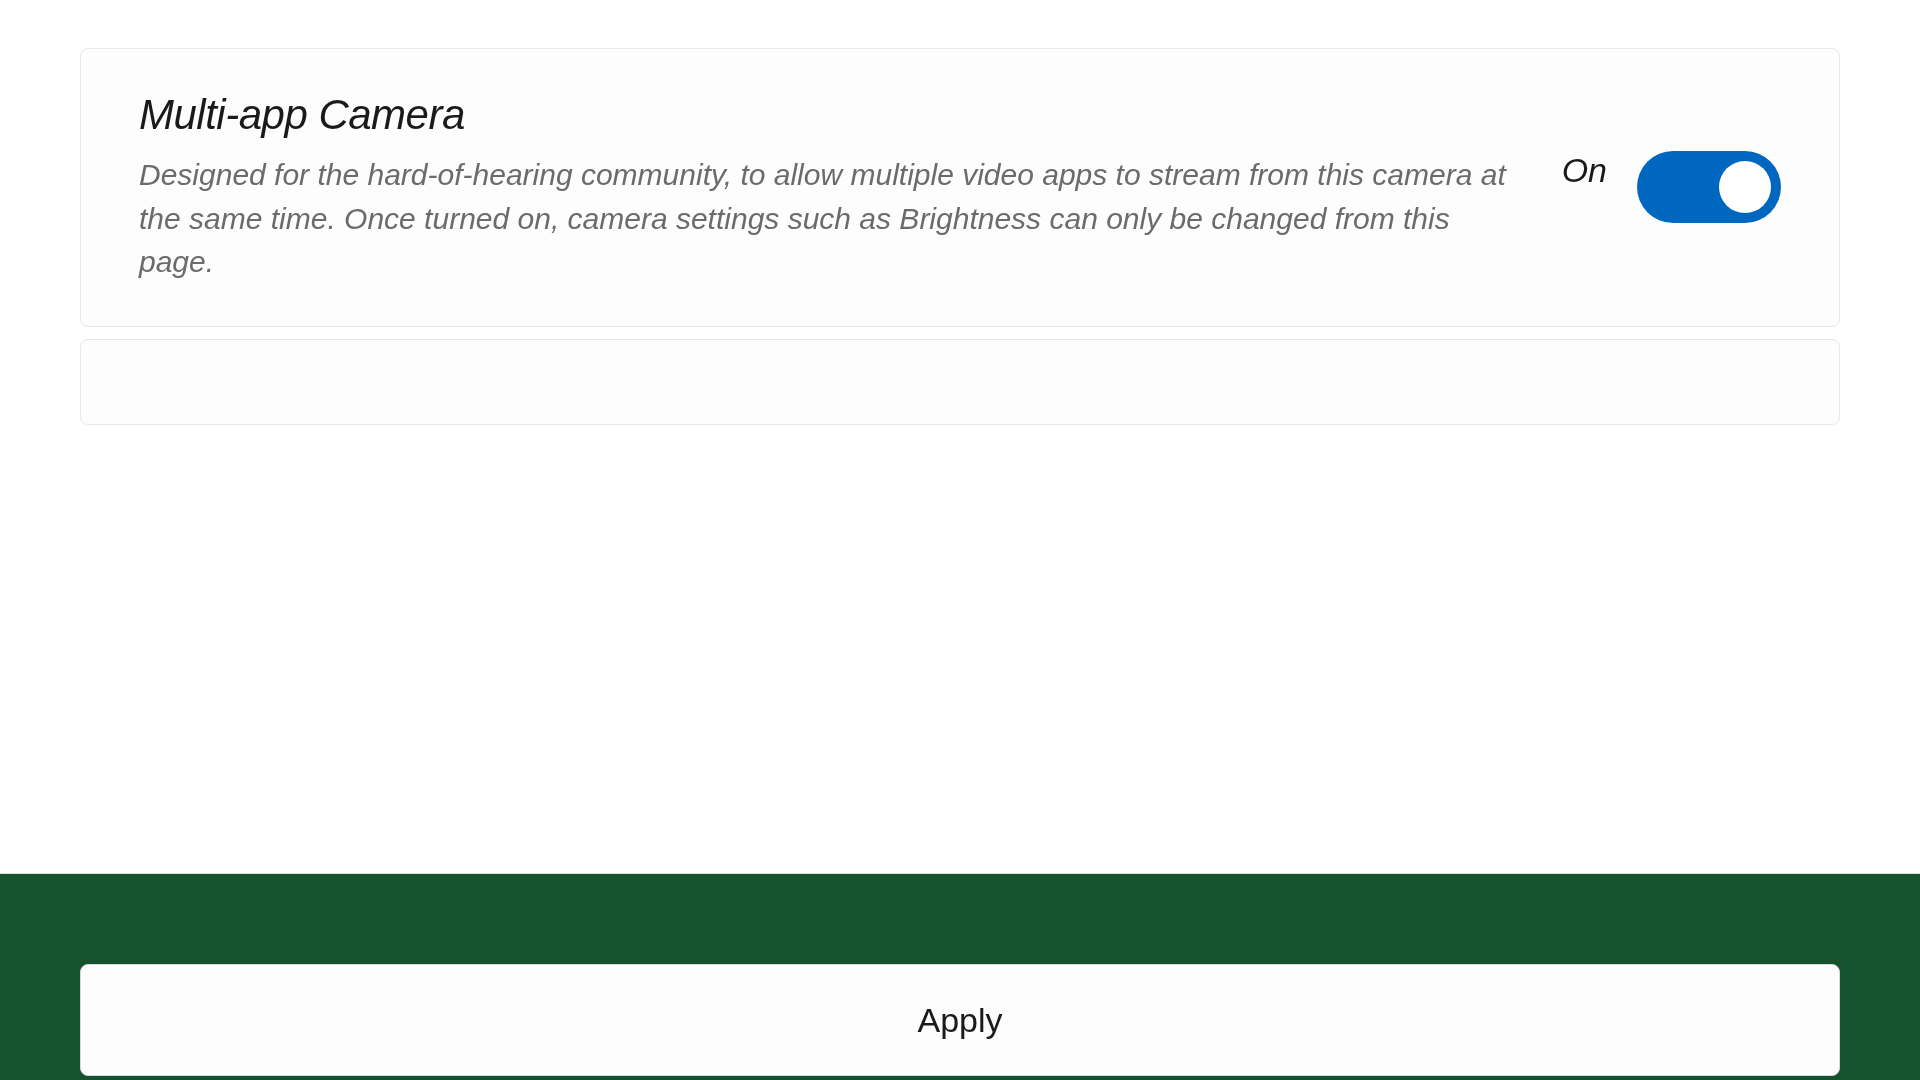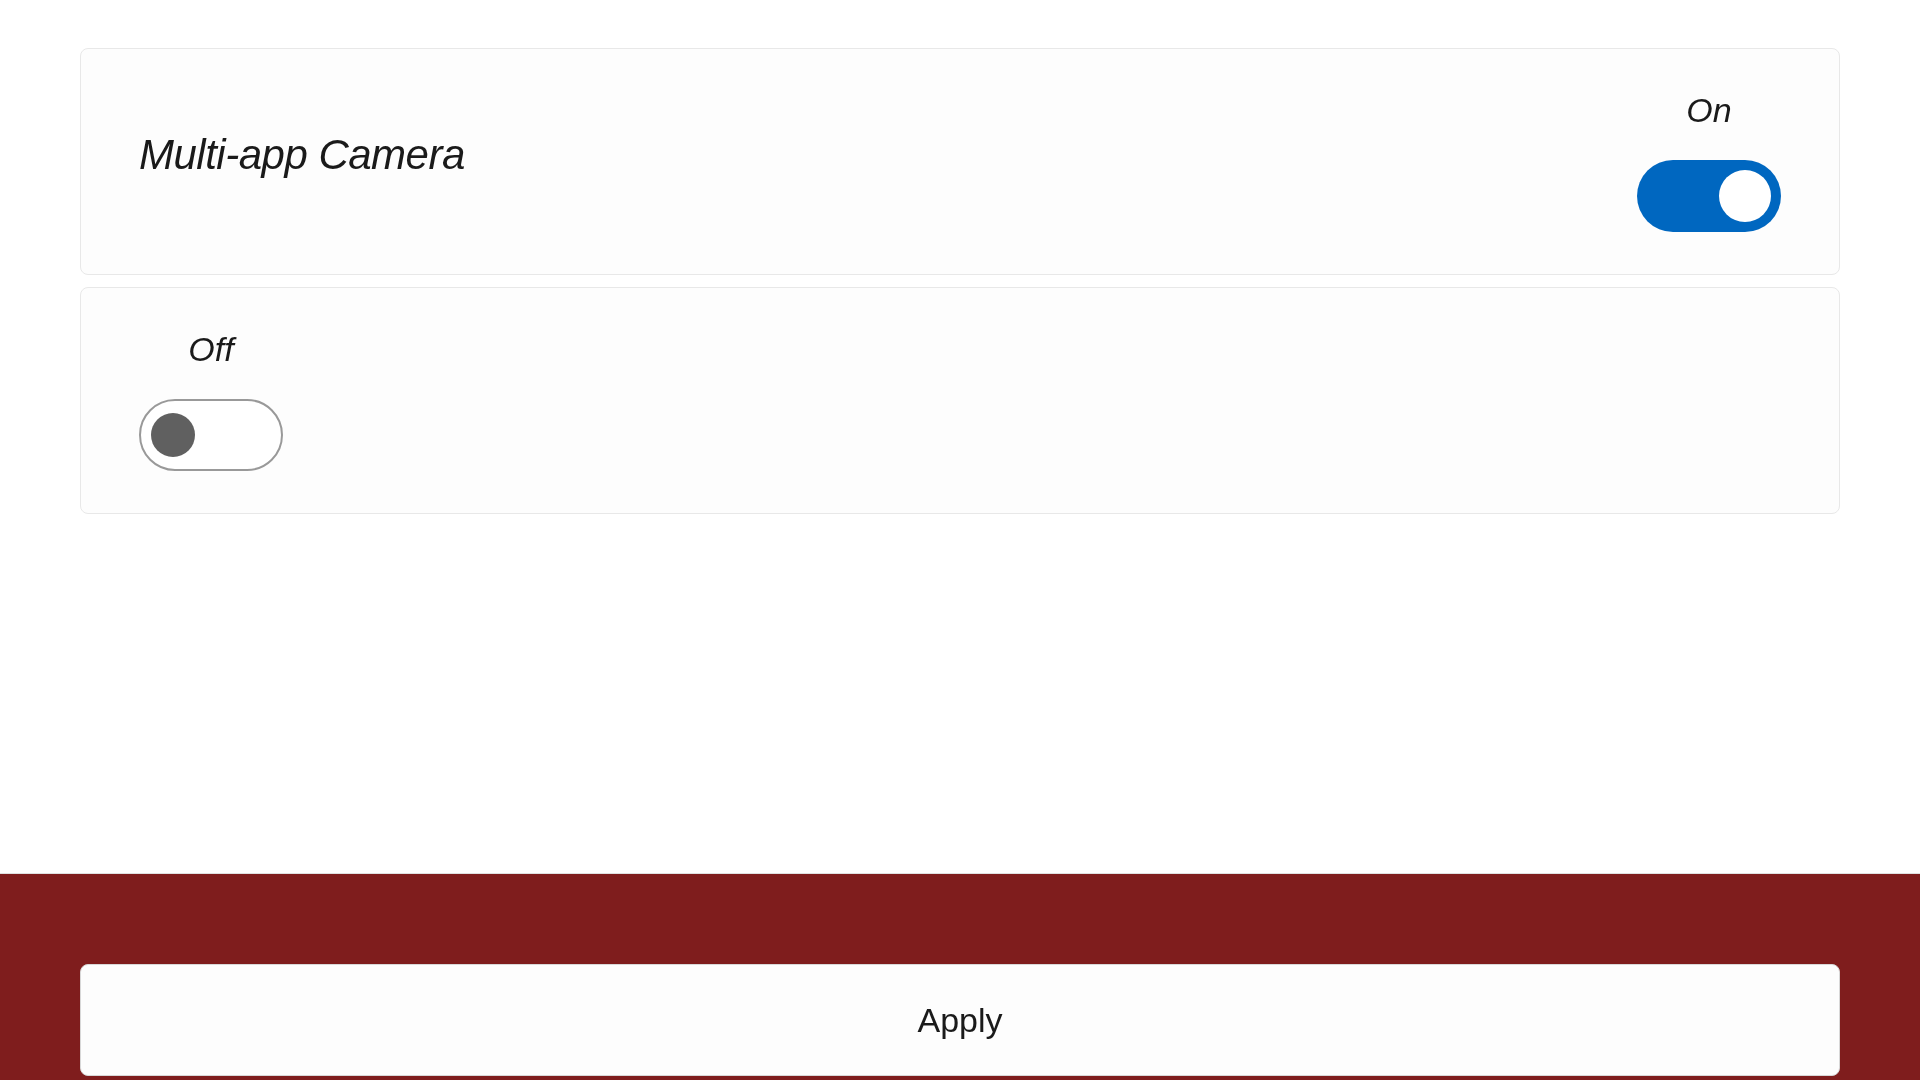--- a/index.html
+++ b/index.html
@@ -48,24 +48,22 @@
     
     .setting-description {
       font-size: 30px;
       font-weight: 400;
       color: #6b6b6b;
       line-height: 1.45;
     }
     
     .toggle-group {
       display: flex;
-      align-items: center;
       gap: 30px;
       flex-shrink: 0;
-      flex-direction: column;
     }
     
     .toggle-state-label {
       font-size: 34px;
       color: #1a1a1a;
       font-weight: 400;
     }
     
     .toggle-switch {
       position: relative;
@@ -103,21 +101,21 @@
       height: 44px;
       background: #606060;
       left: 10px;
     }
     
     .footer-bar {
       position: absolute;
       bottom: 0;
       left: 0;
       right: 0;
-      background: #7f1d1d;
+      background: #14532d;
       border-top: 1px solid #e0e0e0;
       padding: 90px 80px 4px 80px;
       display: flex;
       gap: 32px;
     }
     
     .footer-button {
       flex: 1;
       height: 112px;
       background: #fdfdfd;
@@ -133,35 +131,30 @@
     }
   </style>
 </head>
 <body>
 
 <div class="content-area">
 
   <div class="setting-card">
     <div class="setting-text">
       <h2 class="setting-title">Multi-app Camera</h2>
+      <p class="setting-description">Designed for the hard-of-hearing community, to allow multiple video apps to stream from this camera at the same time. Once turned on, camera settings such as Brightness can only be changed from this page.</p>
     </div>
     <div class="toggle-group">
       <span class="toggle-state-label">On</span>
       <div class="toggle-switch on">
         <div class="toggle-knob"></div>
       </div>
     </div>
   </div>
 
   <div class="setting-card">
-    <div class="toggle-group">
-      <span class="toggle-state-label">Off</span>
-      <div class="toggle-switch off">
-        <div class="toggle-knob"></div>
-      </div>
-    </div>
   </div>
 
 </div>
 
 <div class="footer-bar">
   <button class="footer-button">Apply</button>
 </div>
 
 </body></html>

